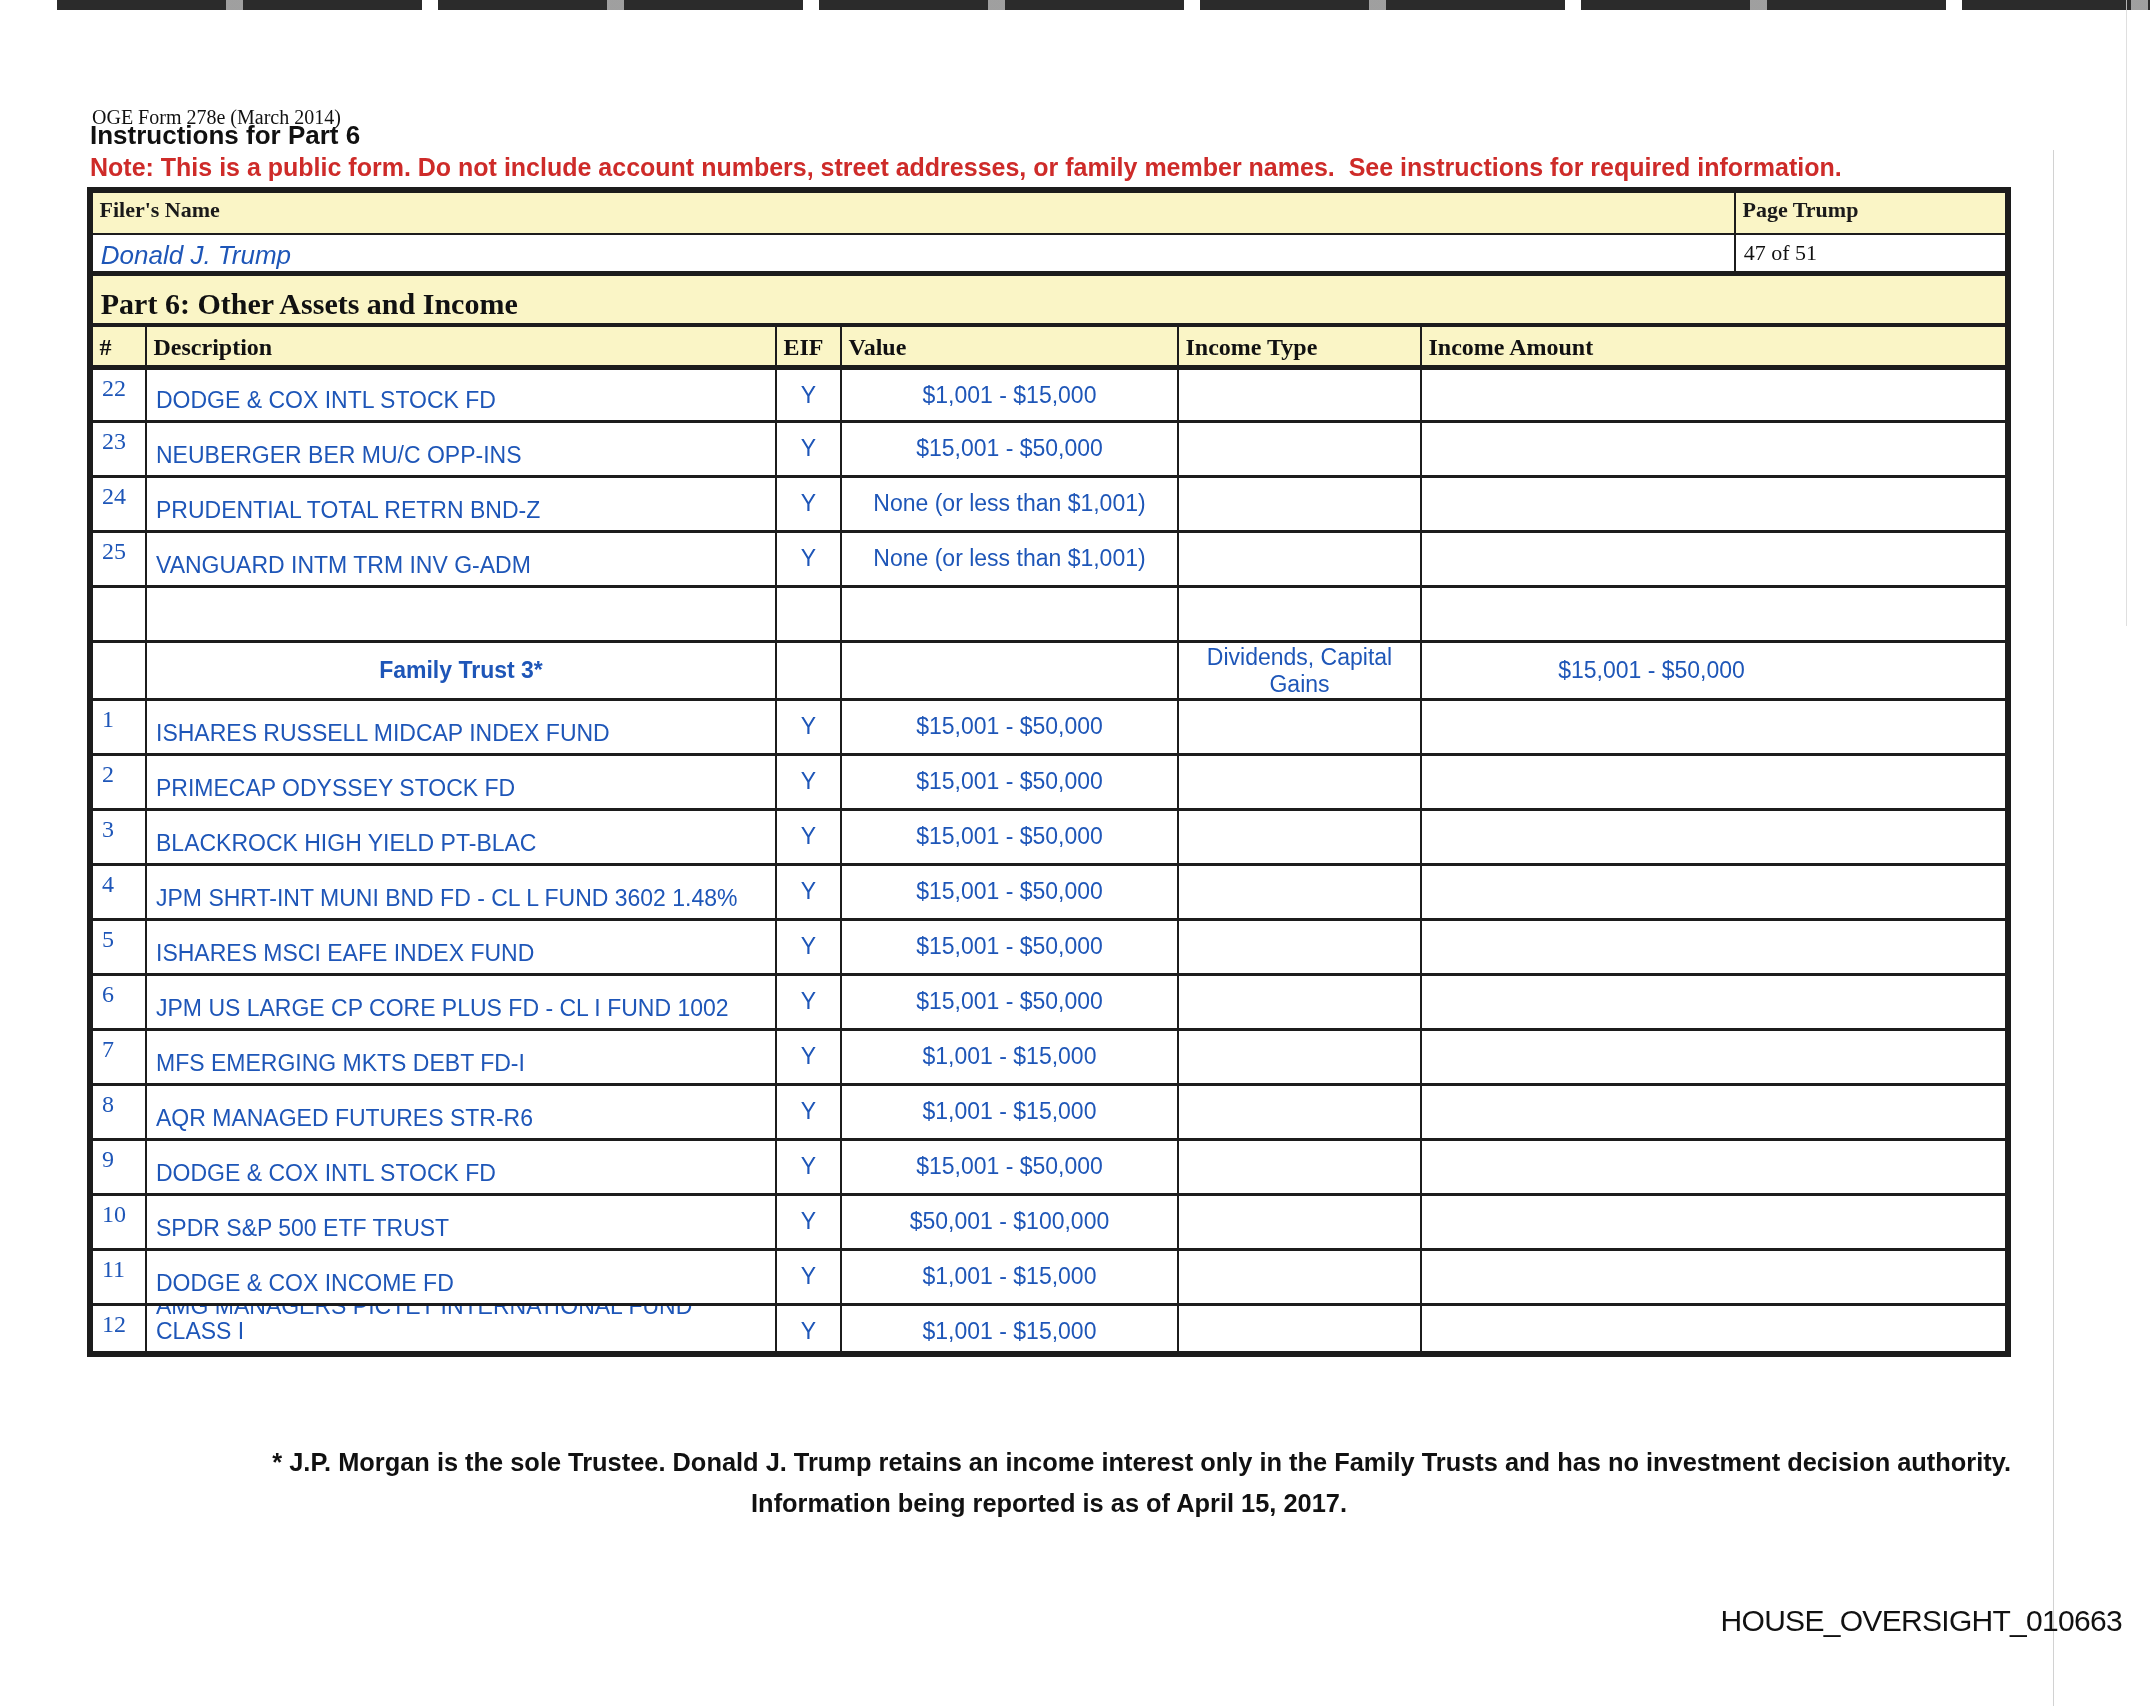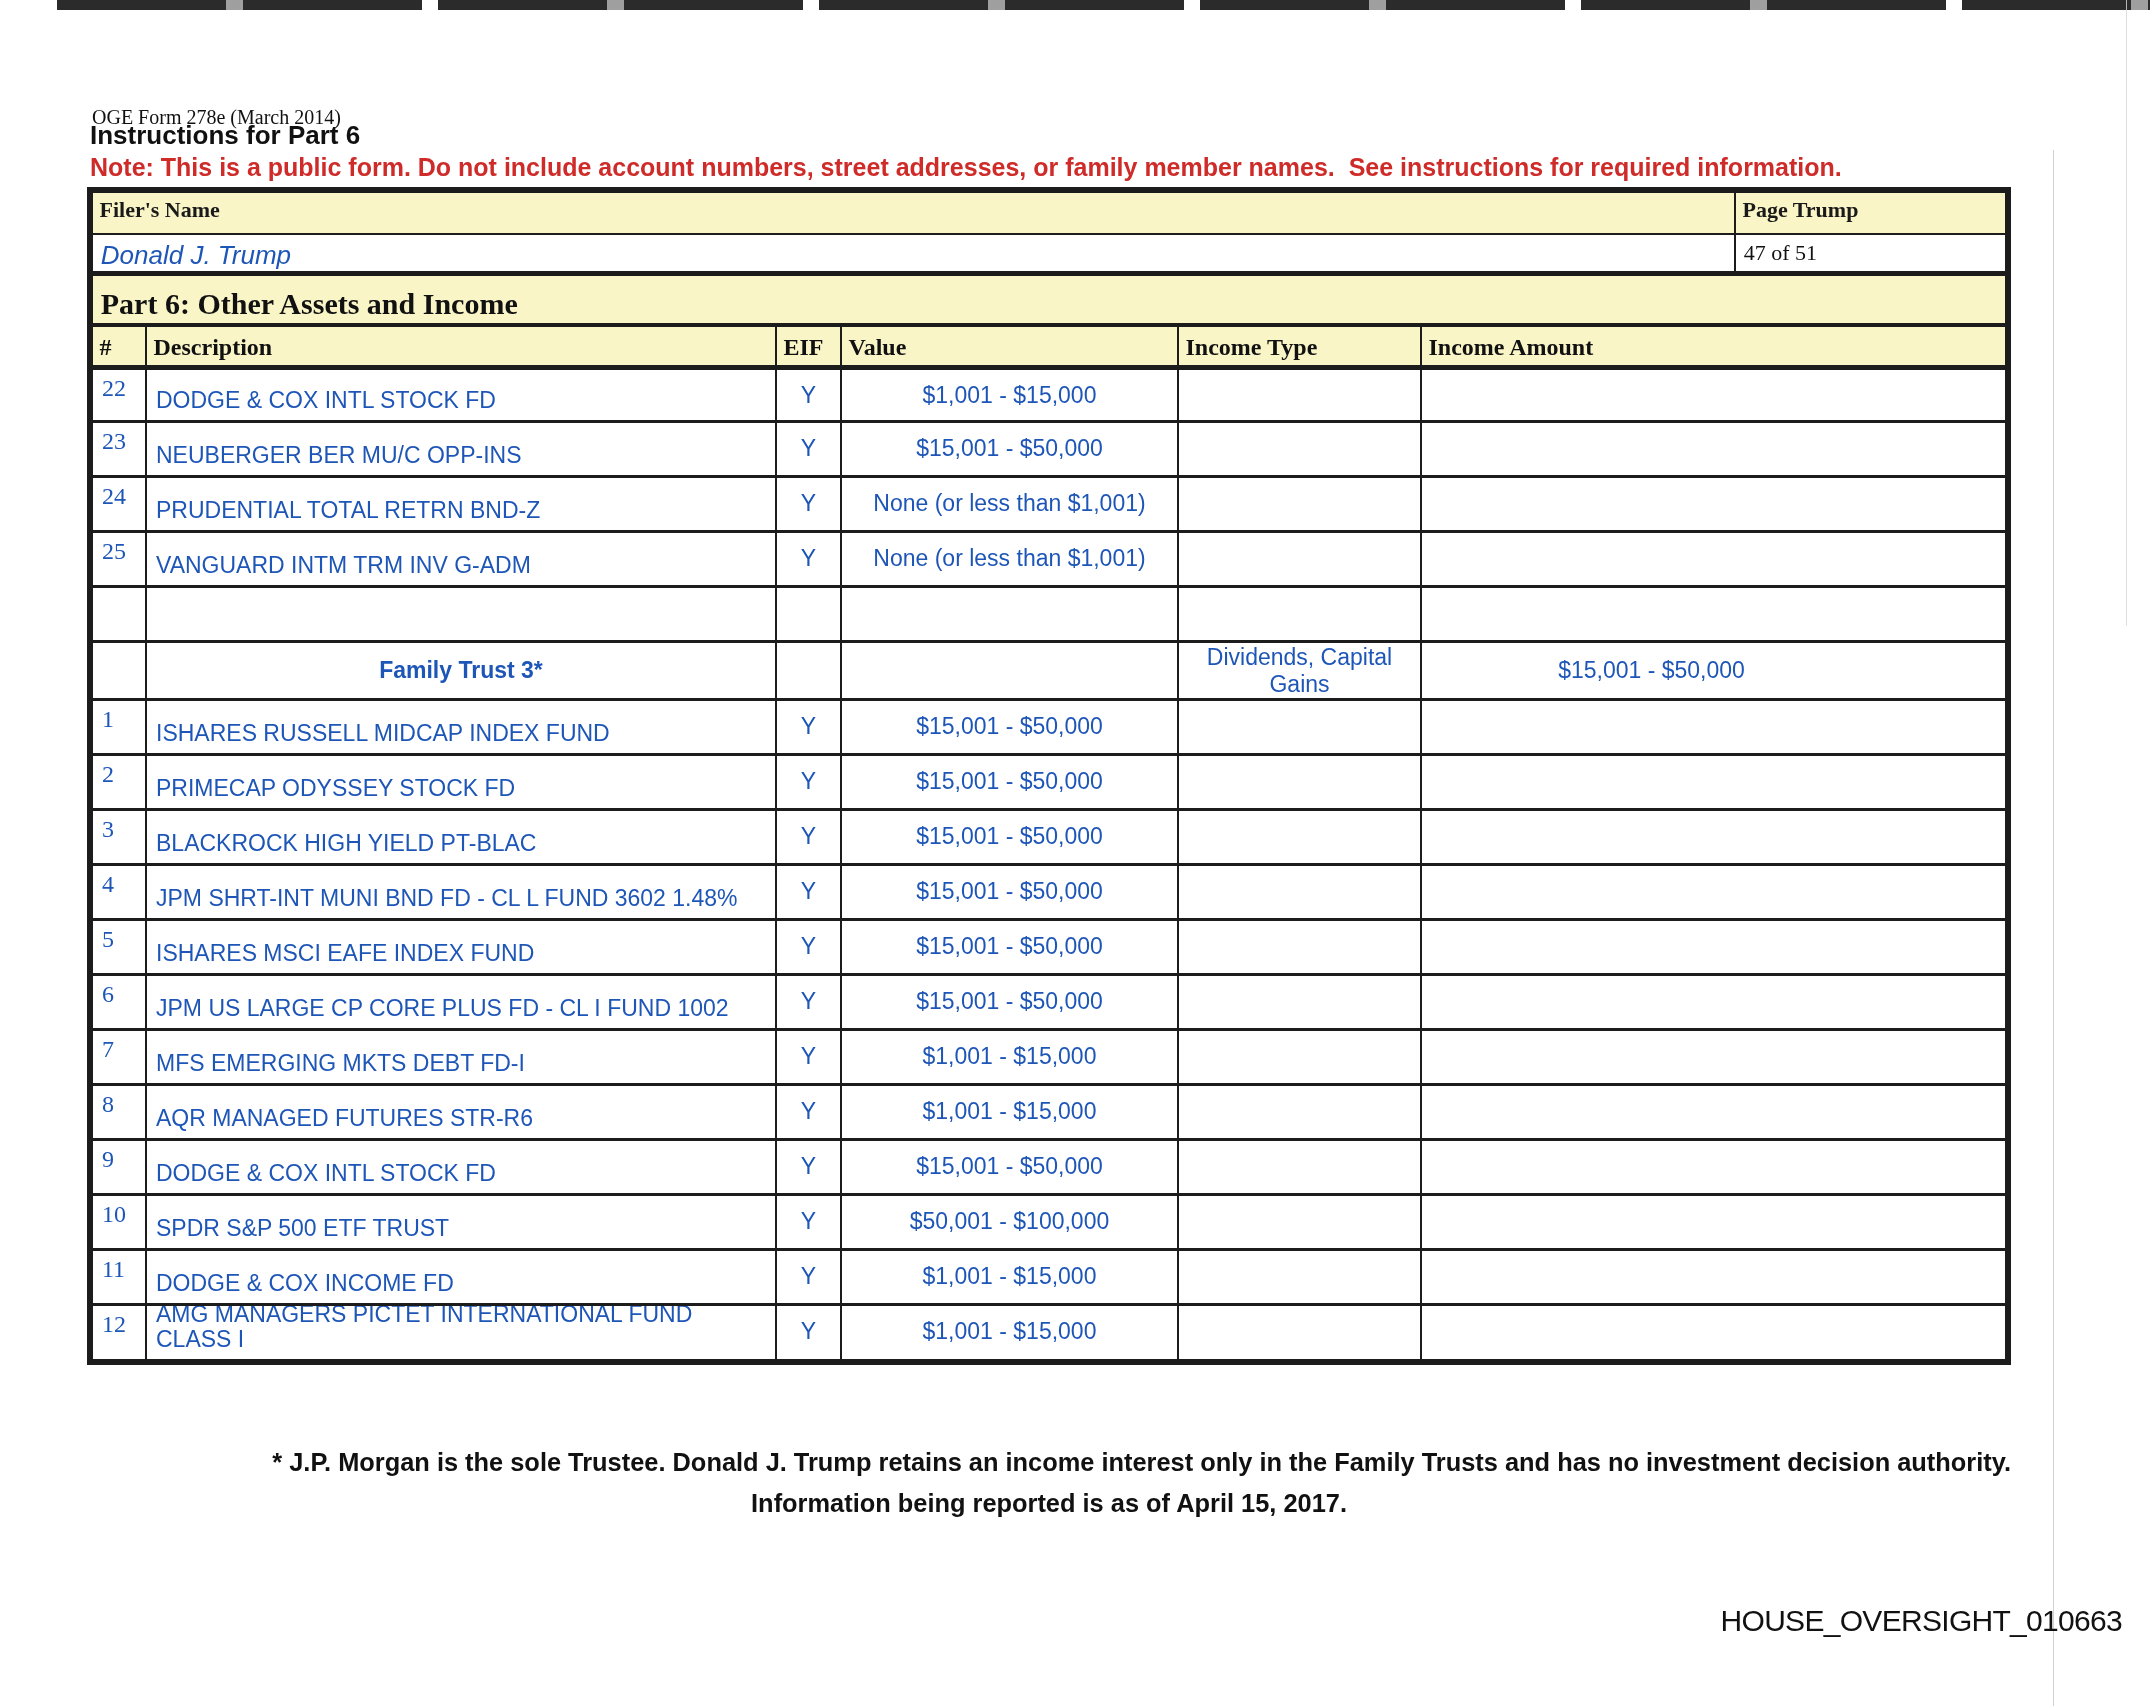--- a/index.html
+++ b/index.html
@@ -44,21 +44,21 @@
   .filer-label-cell,.page-label-cell{font-family:"Liberation Serif",serif;font-size:22px;font-weight:600;color:#1a1a1a;padding:3.9px 0 0 6.5px;}
   .filer-name-cell{font-size:26px;color:#1e56b8;padding:5.2px 0 0 7.8px;align-items:flex-start;font-style:italic;}
   .page-num-cell{font-family:"Liberation Serif",serif;font-size:22px;color:#111;padding:5.2px 0 0 7.8px;}
   .part6-cell{font-family:"Liberation Serif",serif;font-size:30px;font-weight:700;color:#111;padding:9px 0 0 7.8px;align-items:center;border-radius:12px;}
   .colhead-cell{font-family:"Liberation Serif",serif;font-size:24px;font-weight:700;color:#111;padding:6.5px 0 0 6.5px;align-items:flex-start;}
 
   .rows{display:flex;flex-direction:column;justify-content:center;}
   .data-row{display:grid;grid-template-columns:52px 630px 65px 337px 243px 1fr;height:55px;border-top:3.3px solid var(--ink);box-sizing:border-box;background:#fff;}
   .rows .data-row:first-child{border-top:5.2px solid var(--ink);}
   .row-group{height:58px;}
-  .row-last{height:56px;}
+  .row-last{height:48px;}
 
   .c-num{font-family:"Liberation Serif",serif;font-size:24px;color:#1e56b8;padding:5.2px 0 0 9px;}
   .c-desc{font-size:23px;color:#1e56b8;align-items:flex-end;padding:0 6.5px 6.5px 9px;line-height:1.1;}
   .c-eif{font-size:23px;color:#1e56b8;justify-content:center;align-items:flex-start;padding-top:11.7px;}
   .c-value{font-size:23px;color:#1e56b8;justify-content:center;align-items:flex-start;padding-top:11.7px;text-align:center;}
   .c-itype{font-size:23px;color:#1e56b8;justify-content:center;align-items:flex-start;padding-top:6.5px;text-align:center;line-height:1.15;}
   .c-iamt{font-size:23px;color:#1e56b8;justify-content:center;align-items:flex-start;padding-top:11.7px;text-align:center;}
 
   .row-group .c-desc{align-items:center;justify-content:center;font-weight:700;padding:0;}
   .row-group .c-itype{align-items:center;padding:0 13px;}

